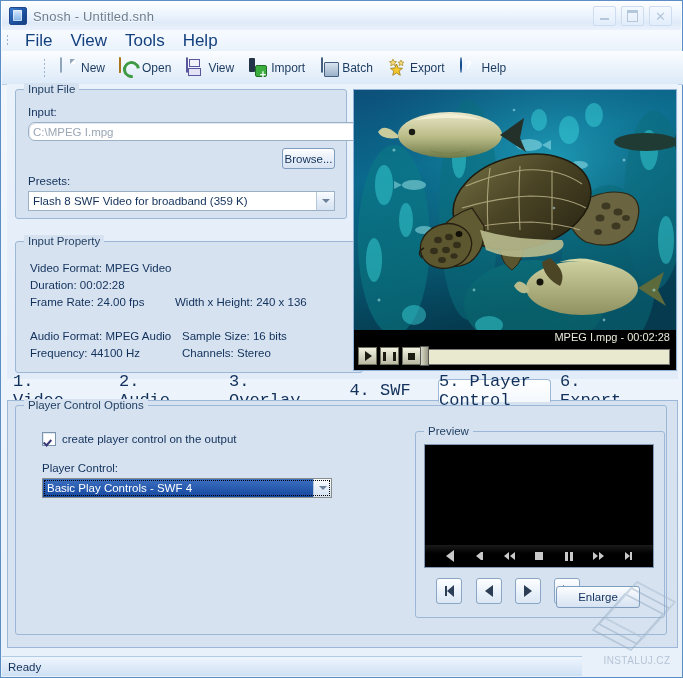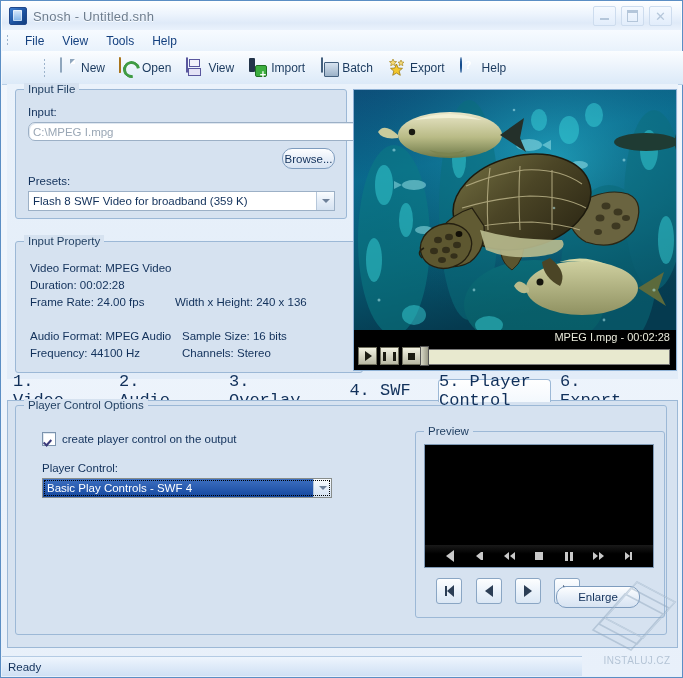--- a/index.html
+++ b/index.html
@@ -59,21 +59,21 @@
     position: absolute; left: 1px; top: 29px; width: 679px; height: 21px;
     background: linear-gradient(180deg,#f7fbff,#e9f2fc);
     display: flex; align-items: center;
   }
   #menubar .grip {
     width: 3px; height: 13px; margin-left: 4px; margin-right: 7px;
     background-image: radial-gradient(circle, #9db4cc 40%, transparent 41%);
     background-size: 3px 4px;
   }
   #menubar .mi {
-    padding: 2px 9px; font-size: 12px; color: #14407f; cursor: default;
+    padding: 2px 9px; font-size: 17px; color: #14407f; cursor: default;
   }
 
   
   #toolbar {
     position: absolute; left: 1px; top: 50px; width: 679px; height: 33px;
     background: linear-gradient(180deg,#fbfdff,#e8f1fb 60%,#dceaf8);
     border-bottom: 1px solid #b9d0e8;
     display: flex; align-items: center; padding-left: 37px;
   }
   #toolbar .grip {
@@ -134,21 +134,21 @@
   .lbl { position:absolute; font-size:11.5px; color:#11305a; }
   .textbox {
     position:absolute; background:#ffffff; border:1px solid #9cb0c6;
     box-shadow: inset 1px 1px 0 #dfe7f0;
     font-size:11.5px; color:#9aa7b5; padding:2px 4px; box-sizing:border-box;
     display:flex; align-items:center;
   }
   .button {
     position:absolute; box-sizing:border-box;
     background: linear-gradient(180deg,#fdfeff,#e6eef8 55%,#d7e3f2);
-    border:1px solid #7e9cbe; border-radius:10px;
+    border:1px solid #7e9cbe; border-radius:3px;
     font-size:11.5px; color:#11305a;
     display:flex; align-items:center; justify-content:center;
     cursor: default;
   }
   .combo {
     position:absolute; box-sizing:border-box;
     background:#ffffff; border:1px solid #9cb0c6;
     display:flex; align-items:center;
     font-size:11.5px; color:#11305a; padding-left:4px;
   }

